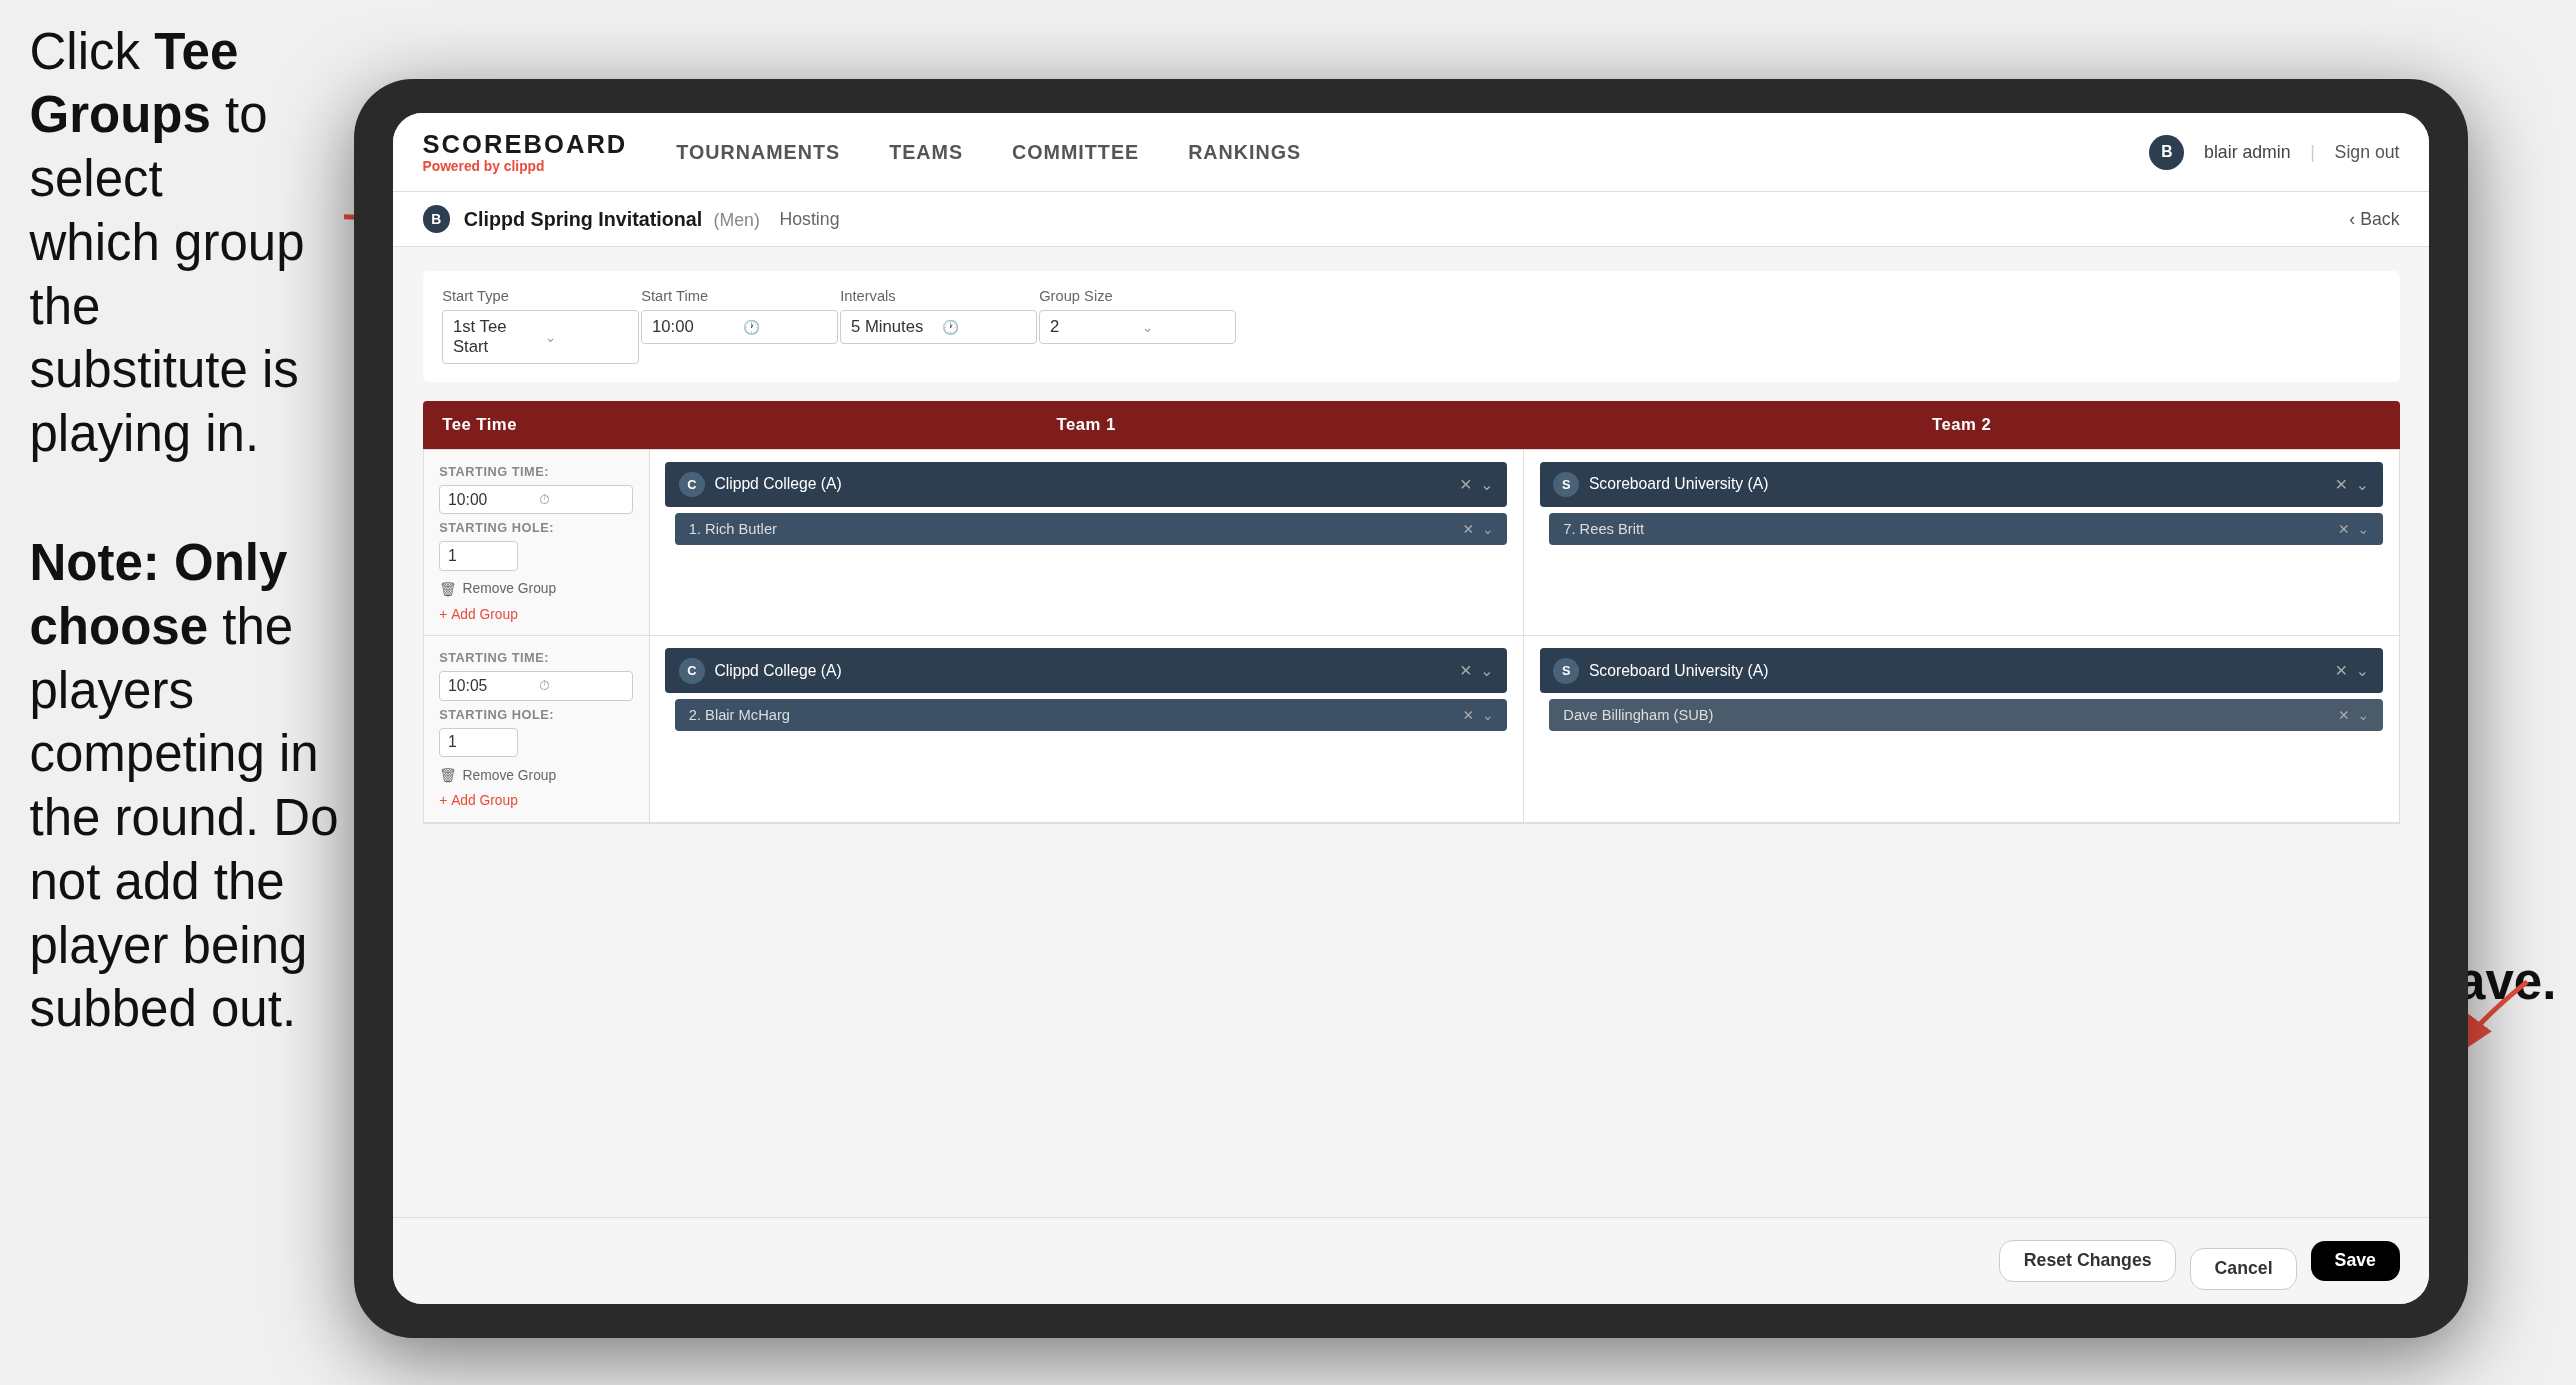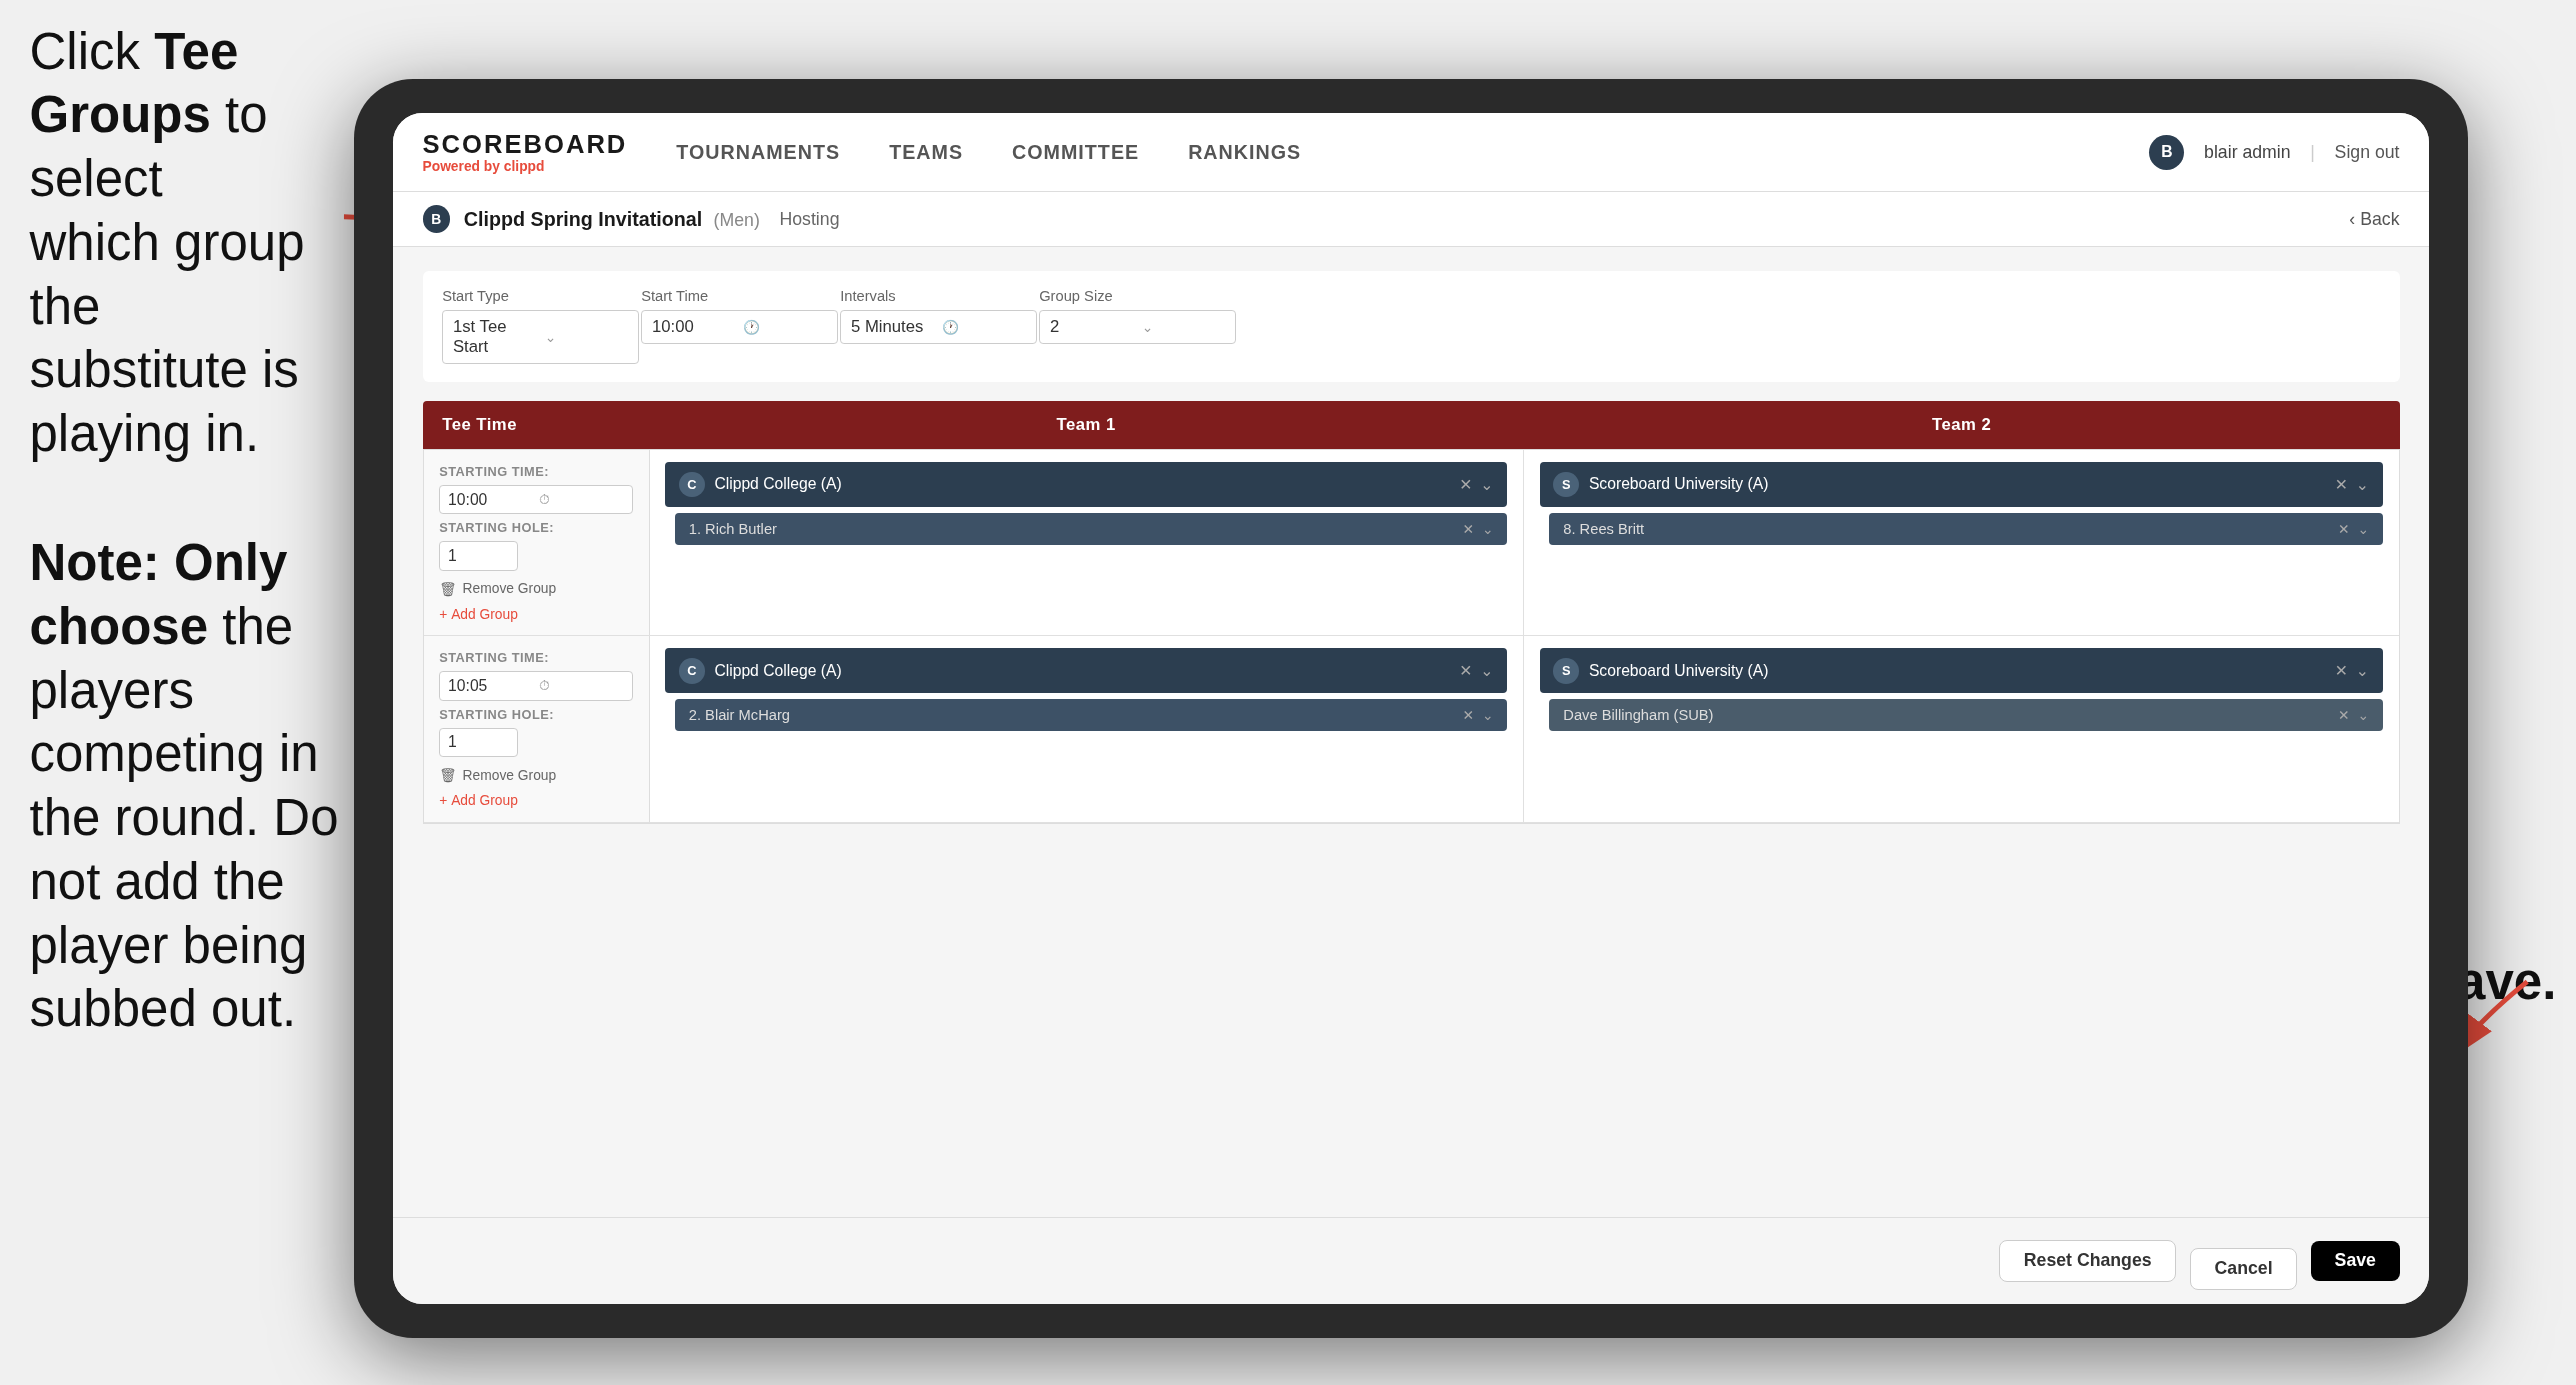--- a/index.html
+++ b/index.html
@@ -384,21 +384,21 @@
       border-top: 1px solid #ddd;
       display: flex;
       align-items: center;
       justify-content: flex-end;
       padding: 13.8px 29.5px;
       gap: 13.8px;
       flex-shrink: 0;
     }
     .btn {
       padding: 9.8px 23.6px;
-      border-radius: 8px;
+      border-radius: 14px;
       font-size: 17.7px;
       font-weight: 600;
       cursor: pointer;
       border: none;
     }
     .btn-reset {
       background: #fff;
       color: #333;
       border: 1px solid #ccc;
     }
@@ -592,21 +592,21 @@
           <div class="team-cell">
             <div class="team-item">
               <div class="team-icon">S</div>
               <span class="team-name">Scoreboard University (A)</span>
               <div class="team-controls">
                 <span>✕</span>
                 <span>⌄</span>
               </div>
             </div>
             <div class="player-item">
-              <span class="player-name">8. Rees Britt</span>
+              <span class="player-name">7. Rees Britt</span>
               <div class="player-controls">
                 <span>✕</span>
                 <span>⌄</span>
               </div>
             </div>
           </div>
         </div>
 
         <div class="group-row">
 

